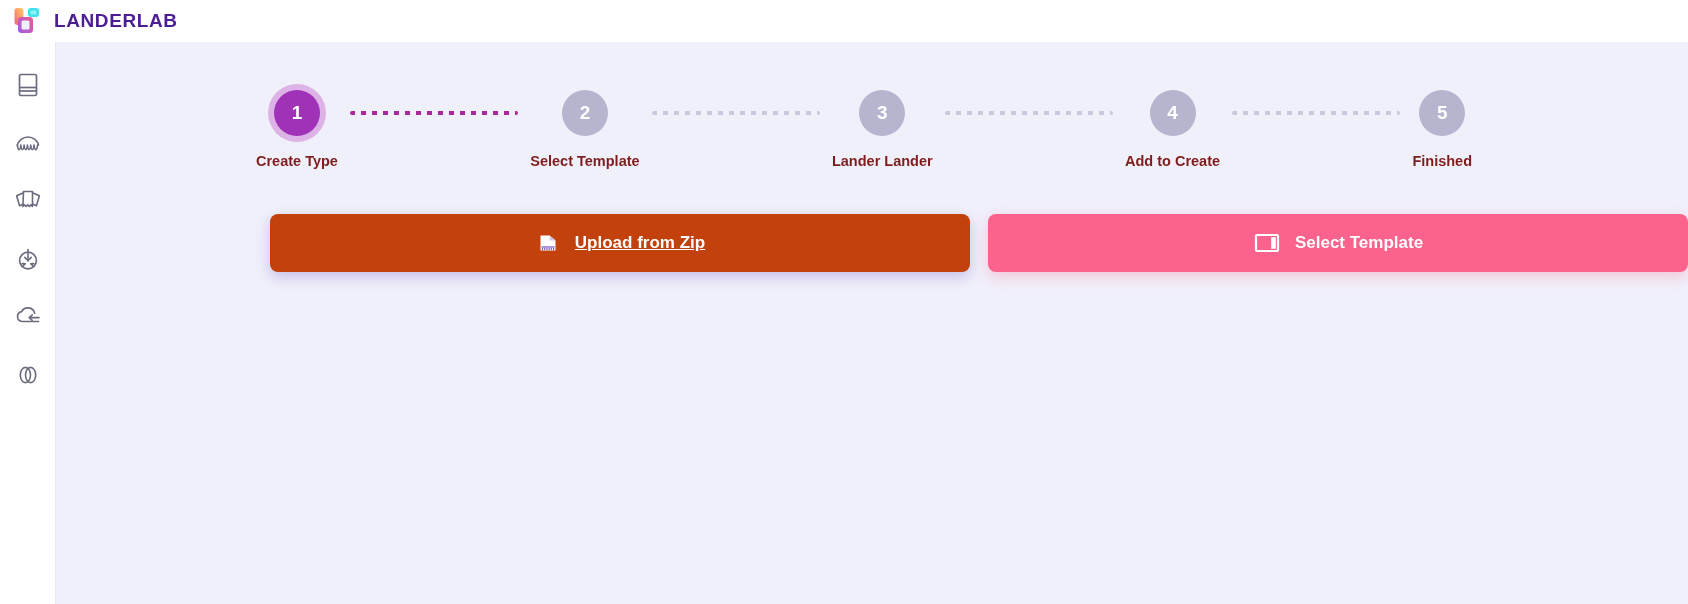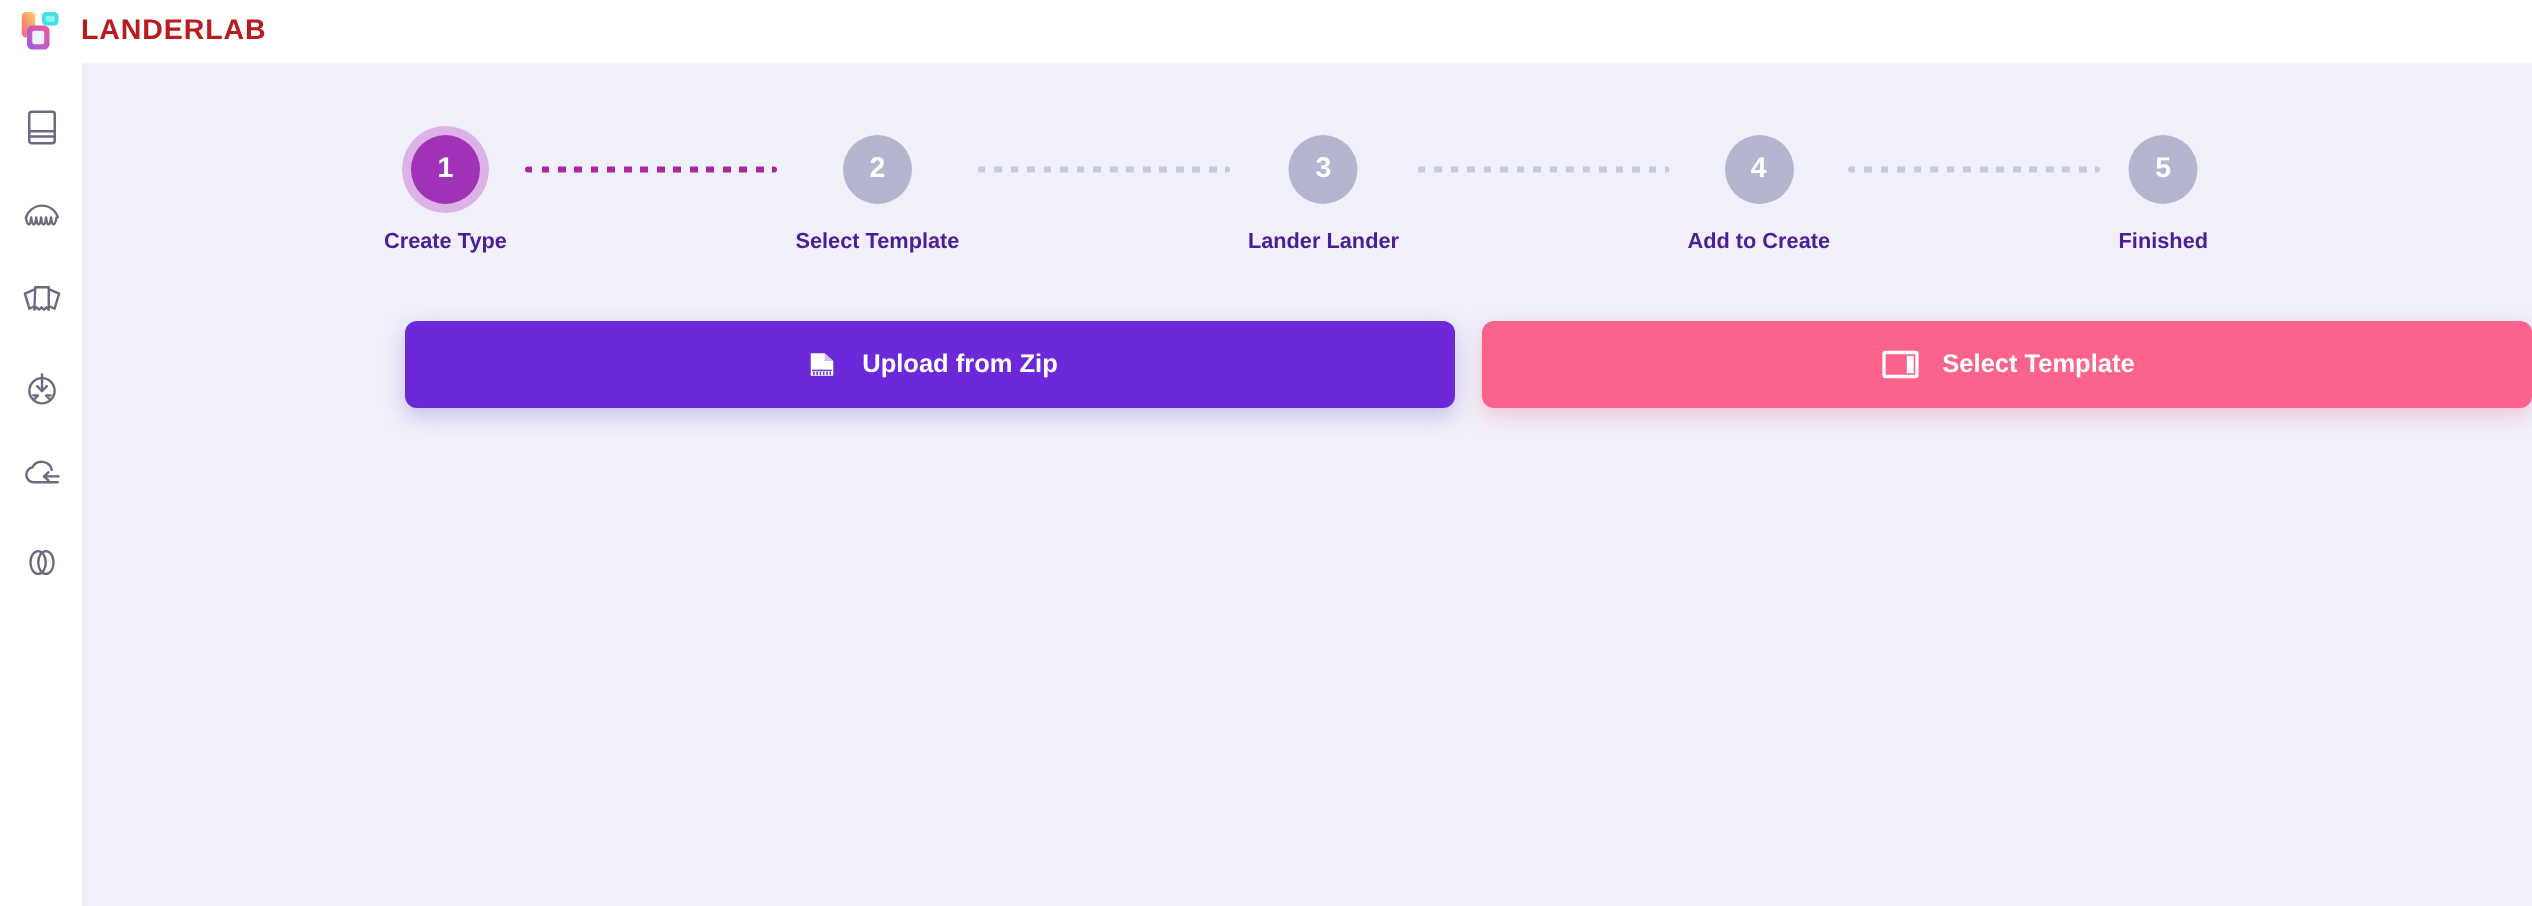--- a/index.html
+++ b/index.html
@@ -28,21 +28,21 @@
     width: 30px;
     height: 30px;
     flex: 0 0 30px;
     position: relative;
     margin-right: 12px;
   }
   .brand-name {
     font-size: 19px;
     font-weight: bold;
     letter-spacing: 0.6px;
-    color: #b91c1c;
+    color: #4c1d95;
   }
 
   
   .sidebar {
     position: absolute;
     top: 42px; left: 0;
     width: 56px;
     height: 562px;
     background: #ffffff;
     border-right: 1px solid #e8e8f0;
@@ -103,21 +103,21 @@
     background: #b5b5cf;
   }
   .step.active .step-circle {
     background: #a032b8;
     box-shadow: 0 0 0 6px #ddb2e6;
   }
   .step-label {
     margin-top: 17px;
     font-size: 14.5px;
     font-weight: bold;
-    color: #4c1d95;
+    color: #7f1d1d;
     white-space: nowrap;
   }
   .connector {
     flex: 1 1 auto;
     height: 46px;
     display: flex;
     align-items: center;
     margin: 0 12px;
   }
   .connector .line {
@@ -157,21 +157,21 @@
     cursor: pointer;
     padding: 0 16px;
   }
   .action-btn .btn-icon {
     display: flex;
     align-items: center;
     justify-content: center;
     flex: 0 0 auto;
   }
   .action-btn .btn-icon svg { display: block; }
-  .btn-purple { background: #6d28d9; box-shadow: 0 5px 14px rgba(111,75,196,.30); }
+  .btn-purple { background: #c2410c; box-shadow: 0 5px 14px rgba(111,75,196,.30); text-decoration: underline; }
   .btn-pink   { background: #fb628c; box-shadow: 0 5px 14px rgba(251,98,140,.30); }
   .btn-teal   { background: #03cbb4; box-shadow: 0 5px 14px rgba(3,203,180,.30); }
 </style>
 </head>
 <body>
 
 <div class="topbar">
   <div class="brand-logo">
     <svg width="30" height="30" viewBox="0 0 30 30">
       <defs>

